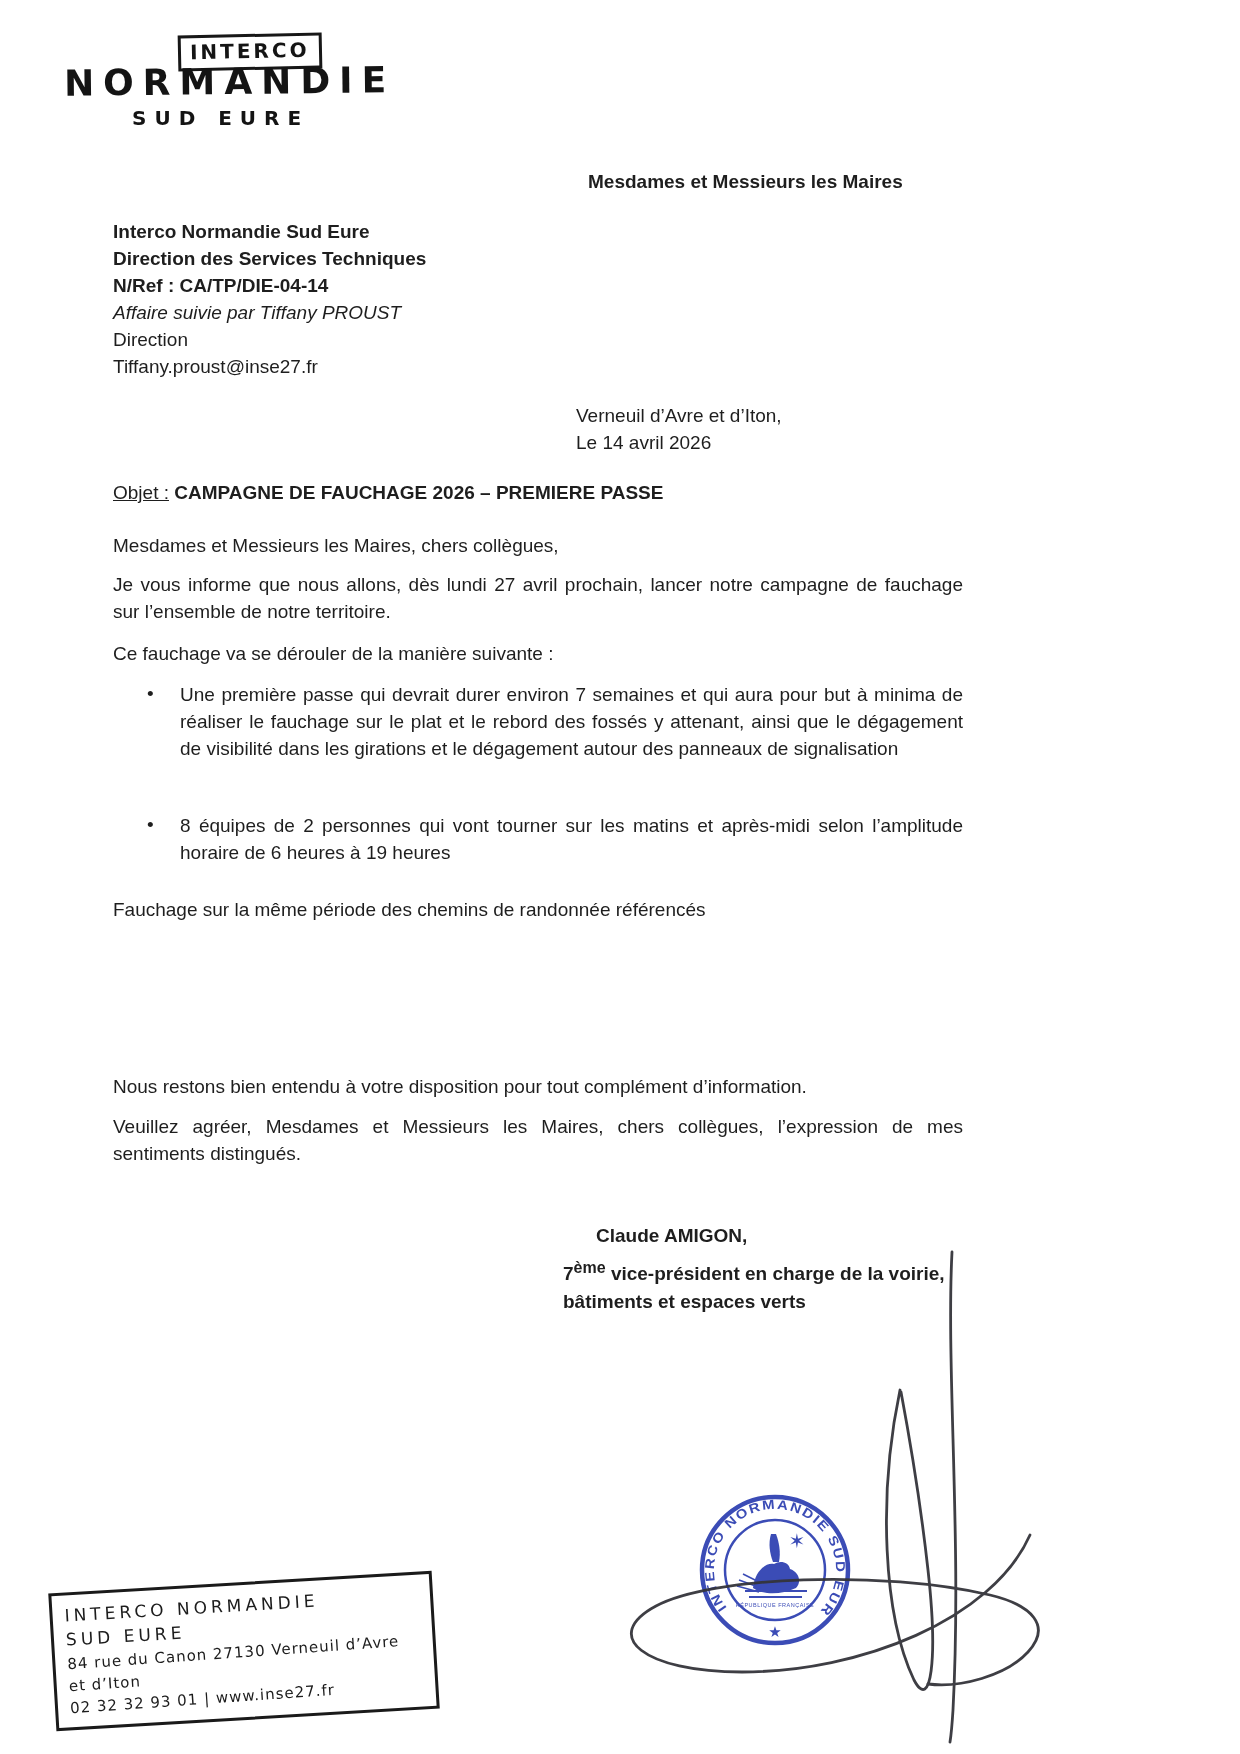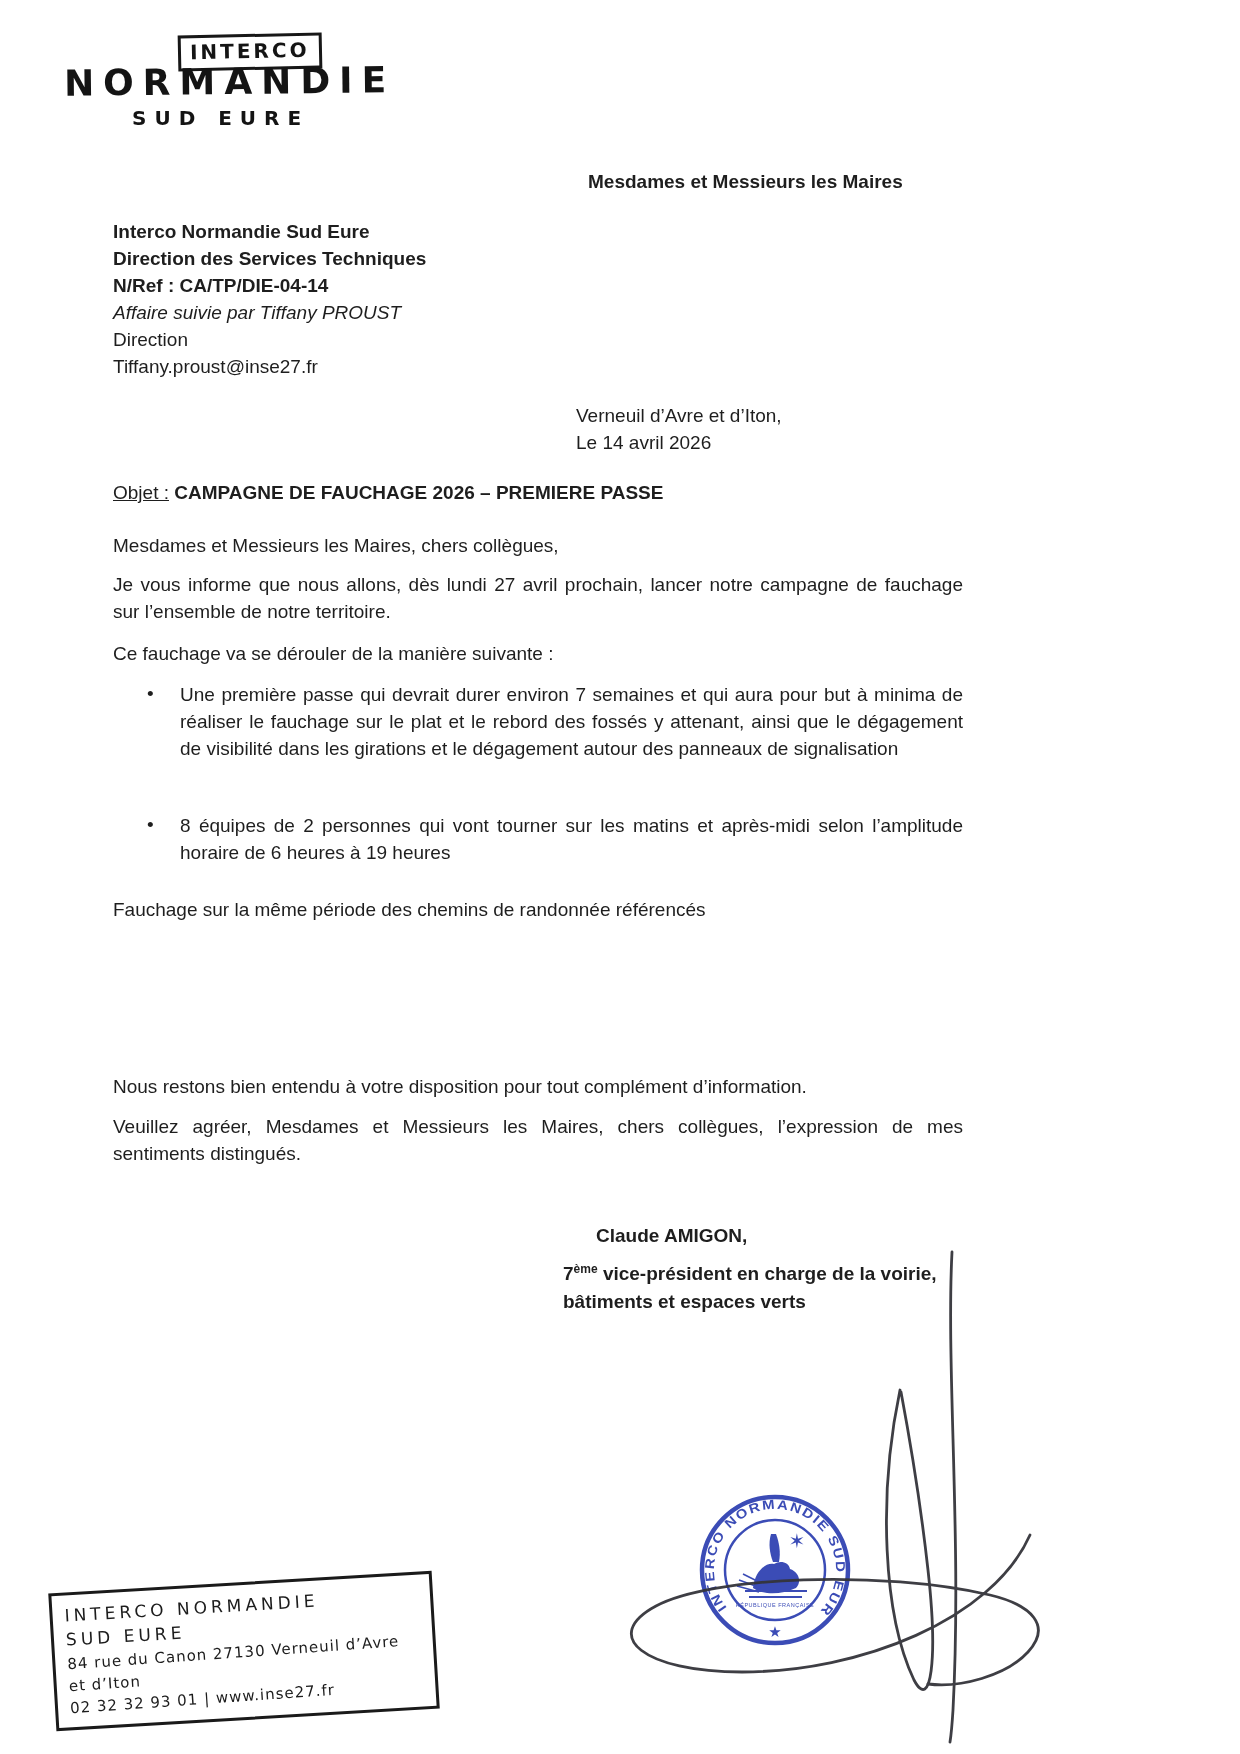--- a/index.html
+++ b/index.html
@@ -25,21 +25,21 @@
     letter-spacing:9px;color:#141414;transform:rotate(-0.6deg);line-height:40px;
   }
   .logo-sub{
     font-family:"DejaVu Sans",sans-serif;font-weight:bold;font-size:20px;
     letter-spacing:8px;color:#141414;line-height:24px;
   }
   .sender div{line-height:27px;}
   .bullet-row{position:absolute;left:113px;width:850px;}
   .bullet-dot{position:absolute;left:34px;top:-1px;font-size:19px;}
   .bullet-text{display:block;margin-left:67px;text-align:justify;}
-  .sig-title sup{font-size:12px;line-height:0;}
+  .sig-title sup{font-size:16px;line-height:0;}
   
   .stamp{
     border:3px solid #1a1a1a;transform:rotate(-3.4deg);
     padding:8px 14px 10px 12px;color:#1c1c1c;background:rgba(255,255,255,0);
     font-family:"DejaVu Sans",sans-serif;
   }
   .stamp .s1{font-size:17px;letter-spacing:4px;line-height:24px;}
   .stamp .s2{font-size:15px;letter-spacing:1px;line-height:22px;transform:rotate(-0.6deg);}
 </style>
 </head>

